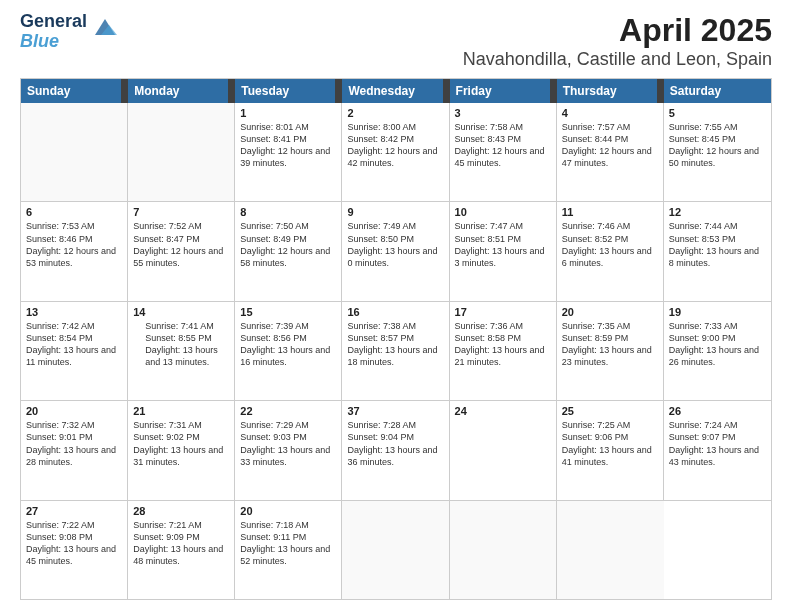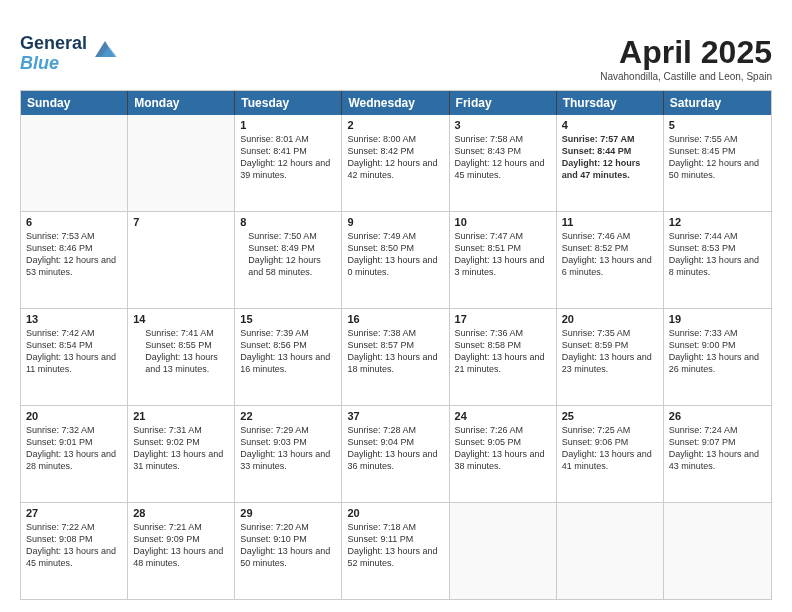--- a/index.html
+++ b/index.html
@@ -6,21 +6,21 @@
     body {
       width: 792px;
       height: 612px;
       font-family: Arial, sans-serif;
       background: #fff;
       overflow: hidden;
     }
     .page {
       width: 792px;
       height: 612px;
-      padding: 34px 20px 12px 20px;
+      padding: 12px 20px 12px 20px;
       display: flex;
       flex-direction: column;
       justify-content: flex-end;
     }
     .header {
       display: flex;
       justify-content: space-between;
       align-items: flex-start;
       margin-bottom: 8px;
     }
@@ -31,40 +31,40 @@
     }
     .title-block {
       text-align: right;
     }
     .month-year {
       font-size: 32px;
       font-weight: bold;
       color: #222;
     }
     .location {
-      font-size: 10px;
+      font-size: 18px;
       color: #444;
     }
     .calendar {
       flex: 1;
       display: flex;
       flex-direction: column;
       border: 1px solid #ccc;
     }
     .cal-header {
       display: grid;
       grid-template-columns: repeat(7, 1fr);
       background: #2e6da4;
     }
     .cal-header-cell {
       color: #fff;
       font-size: 12px;
       font-weight: bold;
       padding: 5px 6px;
-      border-right: 1px solid #404040;
+      border-right: 7px solid #404040;
       text-align: left;
     }
     .cal-header-cell:last-child { border-right: none; }
     .cal-body {
       flex: 1;
       display: flex;
       flex-direction: column;
     }
     .cal-row {
       display: grid;
@@ -146,44 +146,47 @@
 Daylight: 12 hours and 42 minutes.</div>
           </div>
           <div class="cal-cell">
             <span class="day-num">3</span>
             <div class="cell-text" style="white-space: pre-line;">Sunrise: 7:58 AM
 Sunset: 8:43 PM
 Daylight: 12 hours and 45 minutes.</div>
           </div>
           <div class="cal-cell">
             <span class="day-num">4</span>
-            <div class="cell-text" style="white-space: pre-line; font-weight: bold;">Sunrise: 7:57 AM
+            <div class="cell-text" style="white-space: pre-line;">Sunrise: 7:57 AM
 Sunset: 8:44 PM
 Daylight: 12 hours and 47 minutes.</div>
           </div>
           <div class="cal-cell">
             <span class="day-num">5</span>
             <div class="cell-text" style="white-space: pre-line;">Sunrise: 7:55 AM
 Sunset: 8:45 PM
 Daylight: 12 hours and 50 minutes.</div>
           </div>
         </div>
         <div class="cal-row">
           <div class="cal-cell">
             <span class="day-num">6</span>
             <div class="cell-text" style="white-space: pre-line;">Sunrise: 7:53 AM
 Sunset: 8:46 PM
 Daylight: 12 hours and 53 minutes.</div>
           </div>
           <div class="cal-cell">
             <span class="day-num">7</span>
+            <div class="cell-text" style="white-space: pre-line;">Sunrise: 7:52 AM
+Sunset: 8:47 PM
+Daylight: 12 hours and 55 minutes.</div>
           </div>
           <div class="cal-cell">
             <span class="day-num">8</span>
-            <div class="cell-text" style="white-space: pre-line; margin-left: 8px;">Sunrise: 7:50 AM
+            <div class="cell-text" style="white-space: pre-line;">Sunrise: 7:50 AM
 Sunset: 8:49 PM
 Daylight: 12 hours and 58 minutes.</div>
           </div>
           <div class="cal-cell">
             <span class="day-num">9</span>
             <div class="cell-text" style="white-space: pre-line;">Sunrise: 7:49 AM
 Sunset: 8:50 PM
 Daylight: 13 hours and 0 minutes.</div>
           </div>
           <div class="cal-cell">
@@ -269,23 +272,20 @@
 Daylight: 13 hours and 33 minutes.</div>
           </div>
           <div class="cal-cell">
             <span class="day-num">37</span>
             <div class="cell-text" style="white-space: pre-line;">Sunrise: 7:28 AM
 Sunset: 9:04 PM
 Daylight: 13 hours and 36 minutes.</div>
           </div>
           <div class="cal-cell">
             <span class="day-num">24</span>
-            <div class="cell-text" style="white-space: pre-line;">Sunrise: 7:26 AM
-Sunset: 9:05 PM
-Daylight: 13 hours and 38 minutes.</div>
           </div>
           <div class="cal-cell">
             <span class="day-num">25</span>
             <div class="cell-text" style="white-space: pre-line;">Sunrise: 7:25 AM
 Sunset: 9:06 PM
 Daylight: 13 hours and 41 minutes.</div>
           </div>
           <div class="cal-cell">
             <span class="day-num">26</span>
             <div class="cell-text" style="white-space: pre-line;">Sunrise: 7:24 AM
@@ -298,26 +298,20 @@
             <span class="day-num">27</span>
             <div class="cell-text" style="white-space: pre-line;">Sunrise: 7:22 AM
 Sunset: 9:08 PM
 Daylight: 13 hours and 45 minutes.</div>
           </div>
           <div class="cal-cell">
             <span class="day-num">28</span>
             <div class="cell-text" style="white-space: pre-line;">Sunrise: 7:21 AM
 Sunset: 9:09 PM
 Daylight: 13 hours and 48 minutes.</div>
-          </div>
-          <div class="cal-cell">
-            <span class="day-num">29</span>
-            <div class="cell-text" style="white-space: pre-line;">Sunrise: 7:20 AM
-Sunset: 9:10 PM
-Daylight: 13 hours and 50 minutes.</div>
           </div>
           <div class="cal-cell">
             <span class="day-num">20</span>
             <div class="cell-text" style="white-space: pre-line;">Sunrise: 7:18 AM
 Sunset: 9:11 PM
 Daylight: 13 hours and 52 minutes.</div>
           </div>
           <div class="cal-cell empty"></div>
           <div class="cal-cell empty"></div>
           <div class="cal-cell empty"></div>

